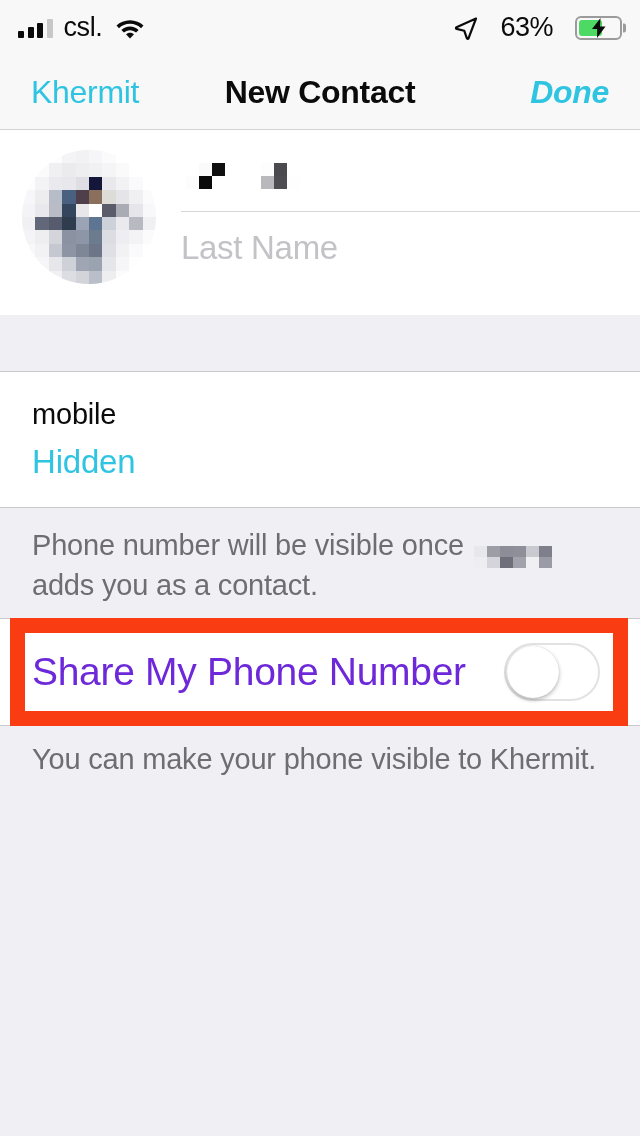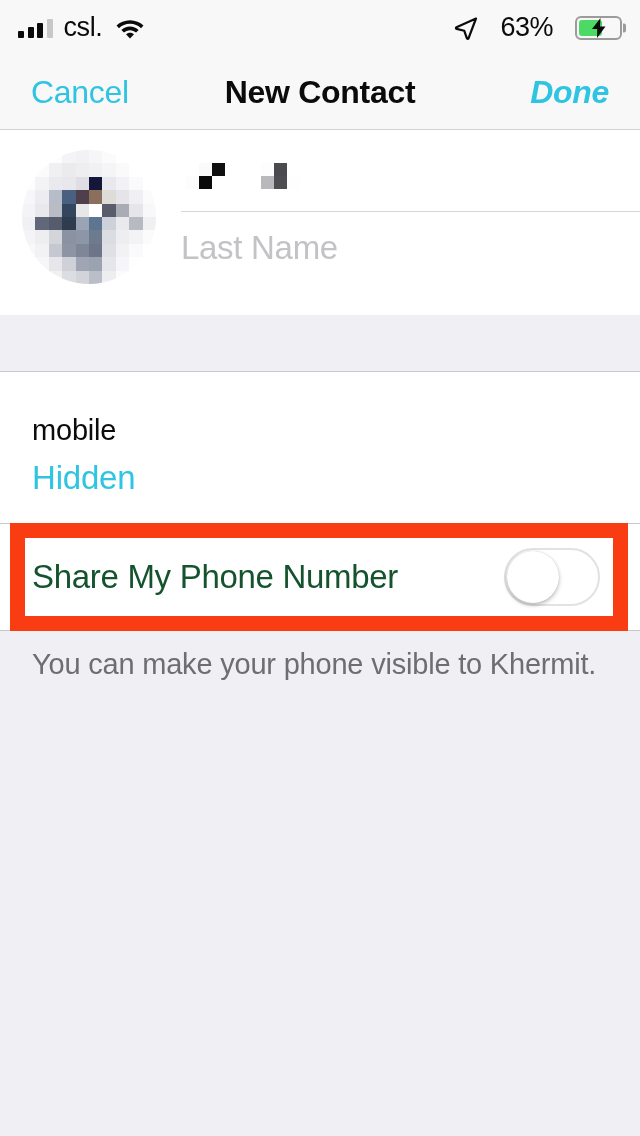--- a/index.html
+++ b/index.html
@@ -207,21 +207,21 @@
     letter-spacing: -0.3px;
   }
 
   
   .gap { background: #EFEFF4; }
   .gap-1 { height: 57px; border-bottom: 1px solid #c9c9cd; box-sizing: border-box;}
 
   
   .phone-section {
     background: #FFFFFF;
-    padding: 39px 0 22px 32px;
+    padding: 23px 0 22px 32px;
     box-sizing: border-box;
   }
   .phone-label {
     font-size: 29px;
     color: #0b0b0b;
     letter-spacing: -0.2px;
     line-height: 1.35;
   }
   .phone-value {
     font-size: 33px;
@@ -276,22 +276,22 @@
     background: #FFFFFF;
     border-top: 1px solid #c9c9cd;
     border-bottom: 1px solid #c9c9cd;
     box-sizing: border-box;
     display: flex;
     align-items: center;
     justify-content: space-between;
     padding: 0 40px 0 32px;
   }
   .toggle-label {
-    font-size: 33px;
-    color: #14532d;
+    font-size: 39px;
+    color: #6d28d9;
     letter-spacing: -0.3px;
   }
   .ios-switch {
     width: 96px;
     height: 58px;
     border-radius: 29px;
     background: #FFFFFF;
     border: 2px solid #E2E2E4;
     position: relative;
     box-sizing: border-box;
@@ -354,21 +354,21 @@
         <span class="bolt">
           <svg viewBox="0 0 16 20" width="16" height="20" aria-hidden="true">
             <path d="M9.5 0L1 11h5.2L6 20l8.5-11.5H9z" fill="#0b0b0b"></path>
           </svg>
         </span>
       </span>
     </div>
   </div>
 
   <div class="nav-bar">
-    <button class="nav-btn">Cancel</button>
+    <button class="nav-btn">Khermit</button>
     <div class="nav-title">New Contact</div>
     <button class="nav-btn done">Done</button>
   </div>
 
   <div class="name-section">
     <div class="avatar">
       <div class="avatar-pixels">
 
         <i style="background:#ffffff"></i>
           <i style="background:#ffffff"></i>
@@ -508,20 +508,41 @@
     </div>
   </div>
 
   <div class="gap gap-1"></div>
 
   <div class="phone-section">
     <div class="phone-label">mobile</div>
     <div class="phone-value">Hidden</div>
   </div>
 
+  <div class="footer-note">
+    <div class="footer-text">
+      <span>Phone number will be visible once</span>
+      <span class="footer-redact">
+        <i style="background:#e7e7ec"></i>
+          <i style="background:#9d9da6"></i>
+          <i style="background:#8d8d98"></i>
+          <i style="background:#8f8f9a"></i>
+          <i style="background:#c9c9d0"></i>
+          <i style="background:#7f7f8b"></i>
+        <i style="background:#eeeef2"></i>
+          <i style="background:#d4d4da"></i>
+          <i style="background:#6f6f7b"></i>
+          <i style="background:#a2a2ad"></i>
+          <i style="background:#f0f0f3"></i>
+          <i style="background:#9b9ba6"></i>
+      </span>
+      <br>
+      <span>adds you as a contact.</span>
+    </div>
+  </div>
 
   <div class="toggle-wrap">
     <div class="toggle-row">
       <span class="toggle-label">Share My Phone Number</span>
       <span class="ios-switch">
         <span class="knob"></span>
       </span>
     </div>
     <div class="annotation-box"></div>
   </div>

